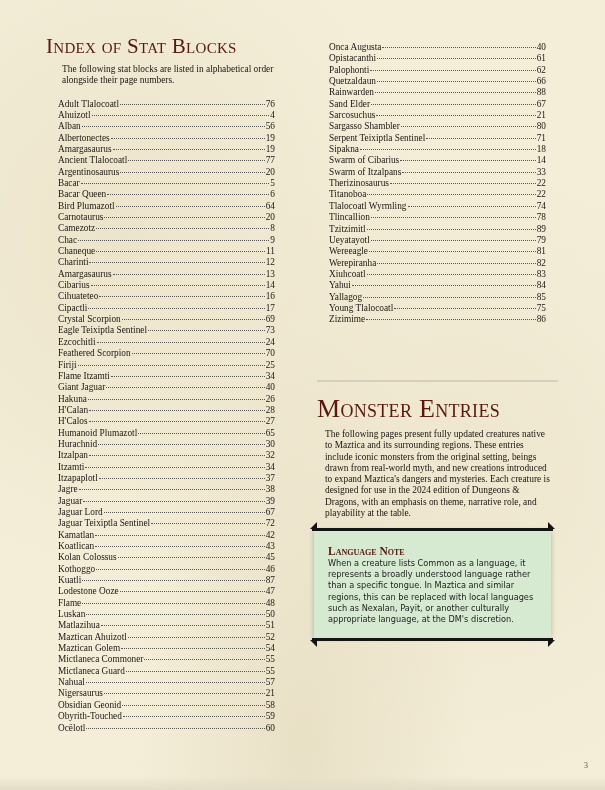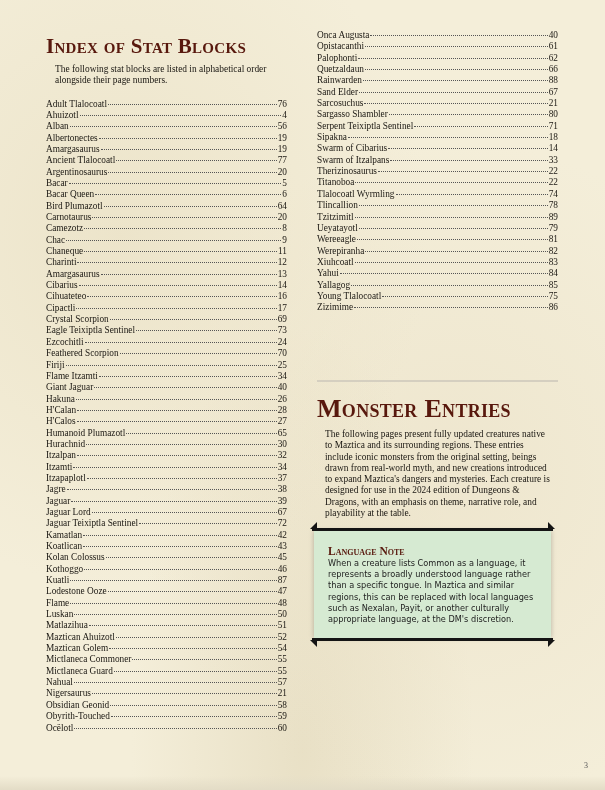--- a/index.html
+++ b/index.html
@@ -15,25 +15,25 @@
   }
   .page-bottom {
     position: absolute; left: 0; right: 0; bottom: 0; height: 14px;
     background: linear-gradient(to bottom, rgba(244,238,217,0), #e3dcc6);
   }
   .col { position: absolute; top: 0; width: 241px; }
   .col-left { left: 46px; top: 34px; }
   .col-right { left: 317px; top: 30px; }
   h1.section-title {
     font-family: "Liberation Serif", "DejaVu Serif", serif;
-    font-variant: small-caps; font-weight: bold; color: #58180d;
+    font-variant: small-caps; font-weight: normal; color: #58180d;
     font-size: 21px; letter-spacing: 0.3px; margin: 0 0 6px 0; line-height: 24px;
   }
-  .intro { font-size: 9.4px; line-height: 11.3px; margin: 0 0 12px 9px; }
-  .index-list { margin: 0; padding: 0; list-style: none; text-align: right; }
+  .intro { font-size: 9.4px; line-height: 11.3px; margin: 0 0 12px 16px; }
+  .index-list { margin: 12px; padding: 0; list-style: none; text-align: right; }
   .index-row {
     display: flex; align-items: baseline; font-size: 9.3px; line-height: 11.35px; height: 11.35px;
     white-space: nowrap; cursor: pointer;
   }
   .index-row .name { flex: 0 0 auto; }
   .index-row .dots {
     flex: 1 1 auto; overflow: hidden; margin: 0 1px;
     border-bottom: 1px dotted #555; transform: translateY(-2px); height: 0;
   }
   .index-row .pg { flex: 0 0 auto; }

